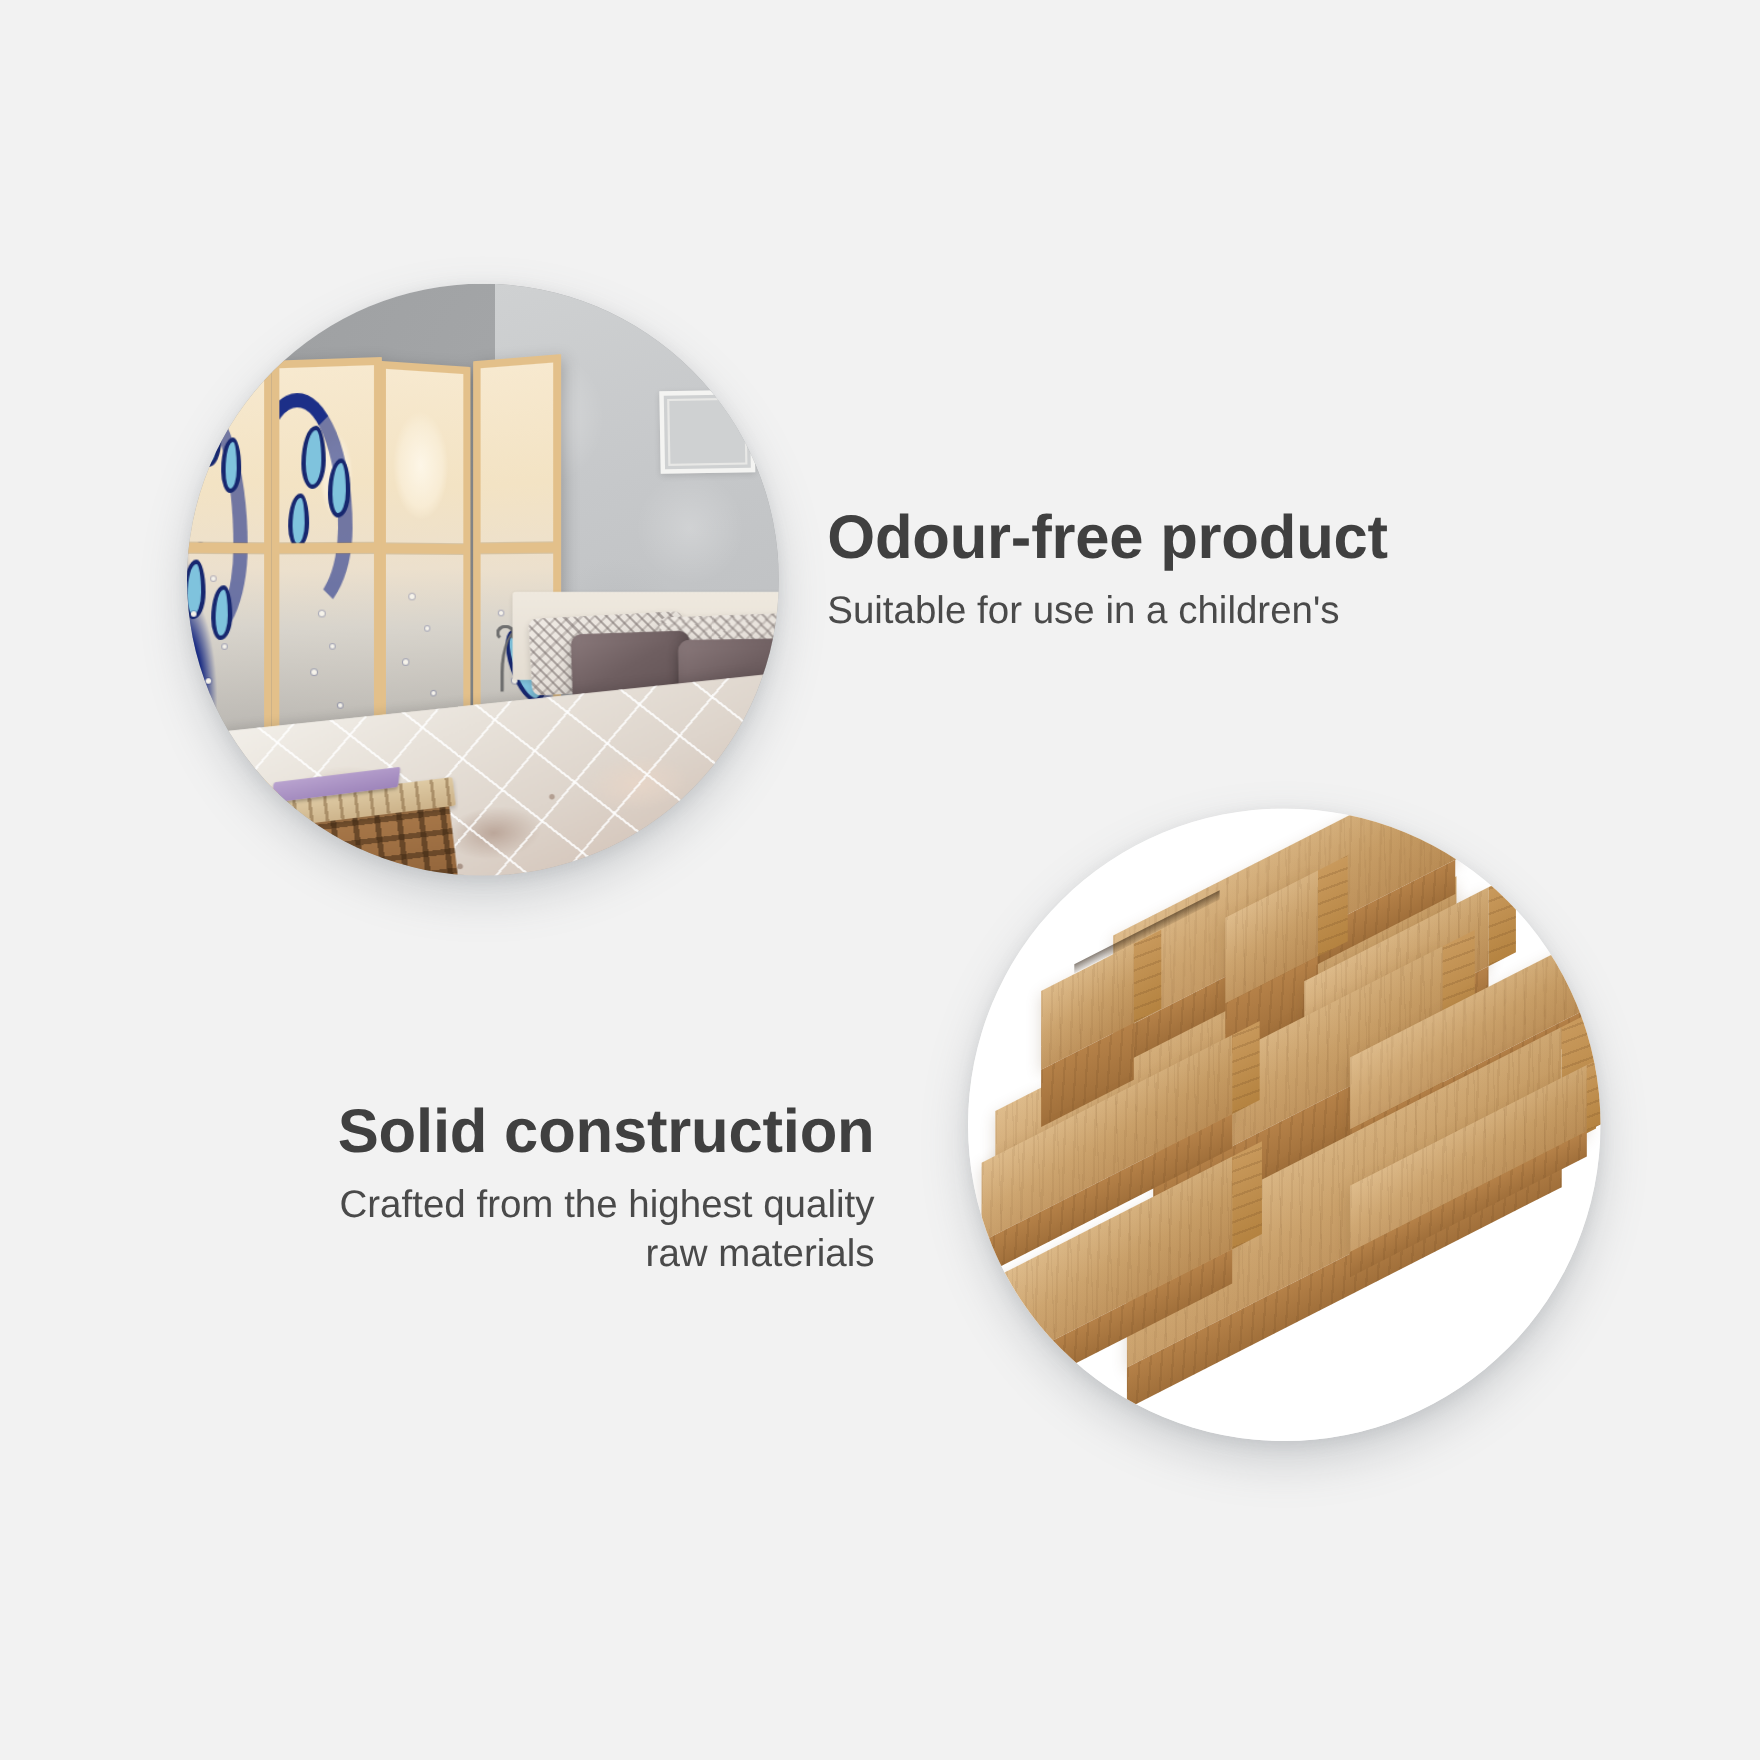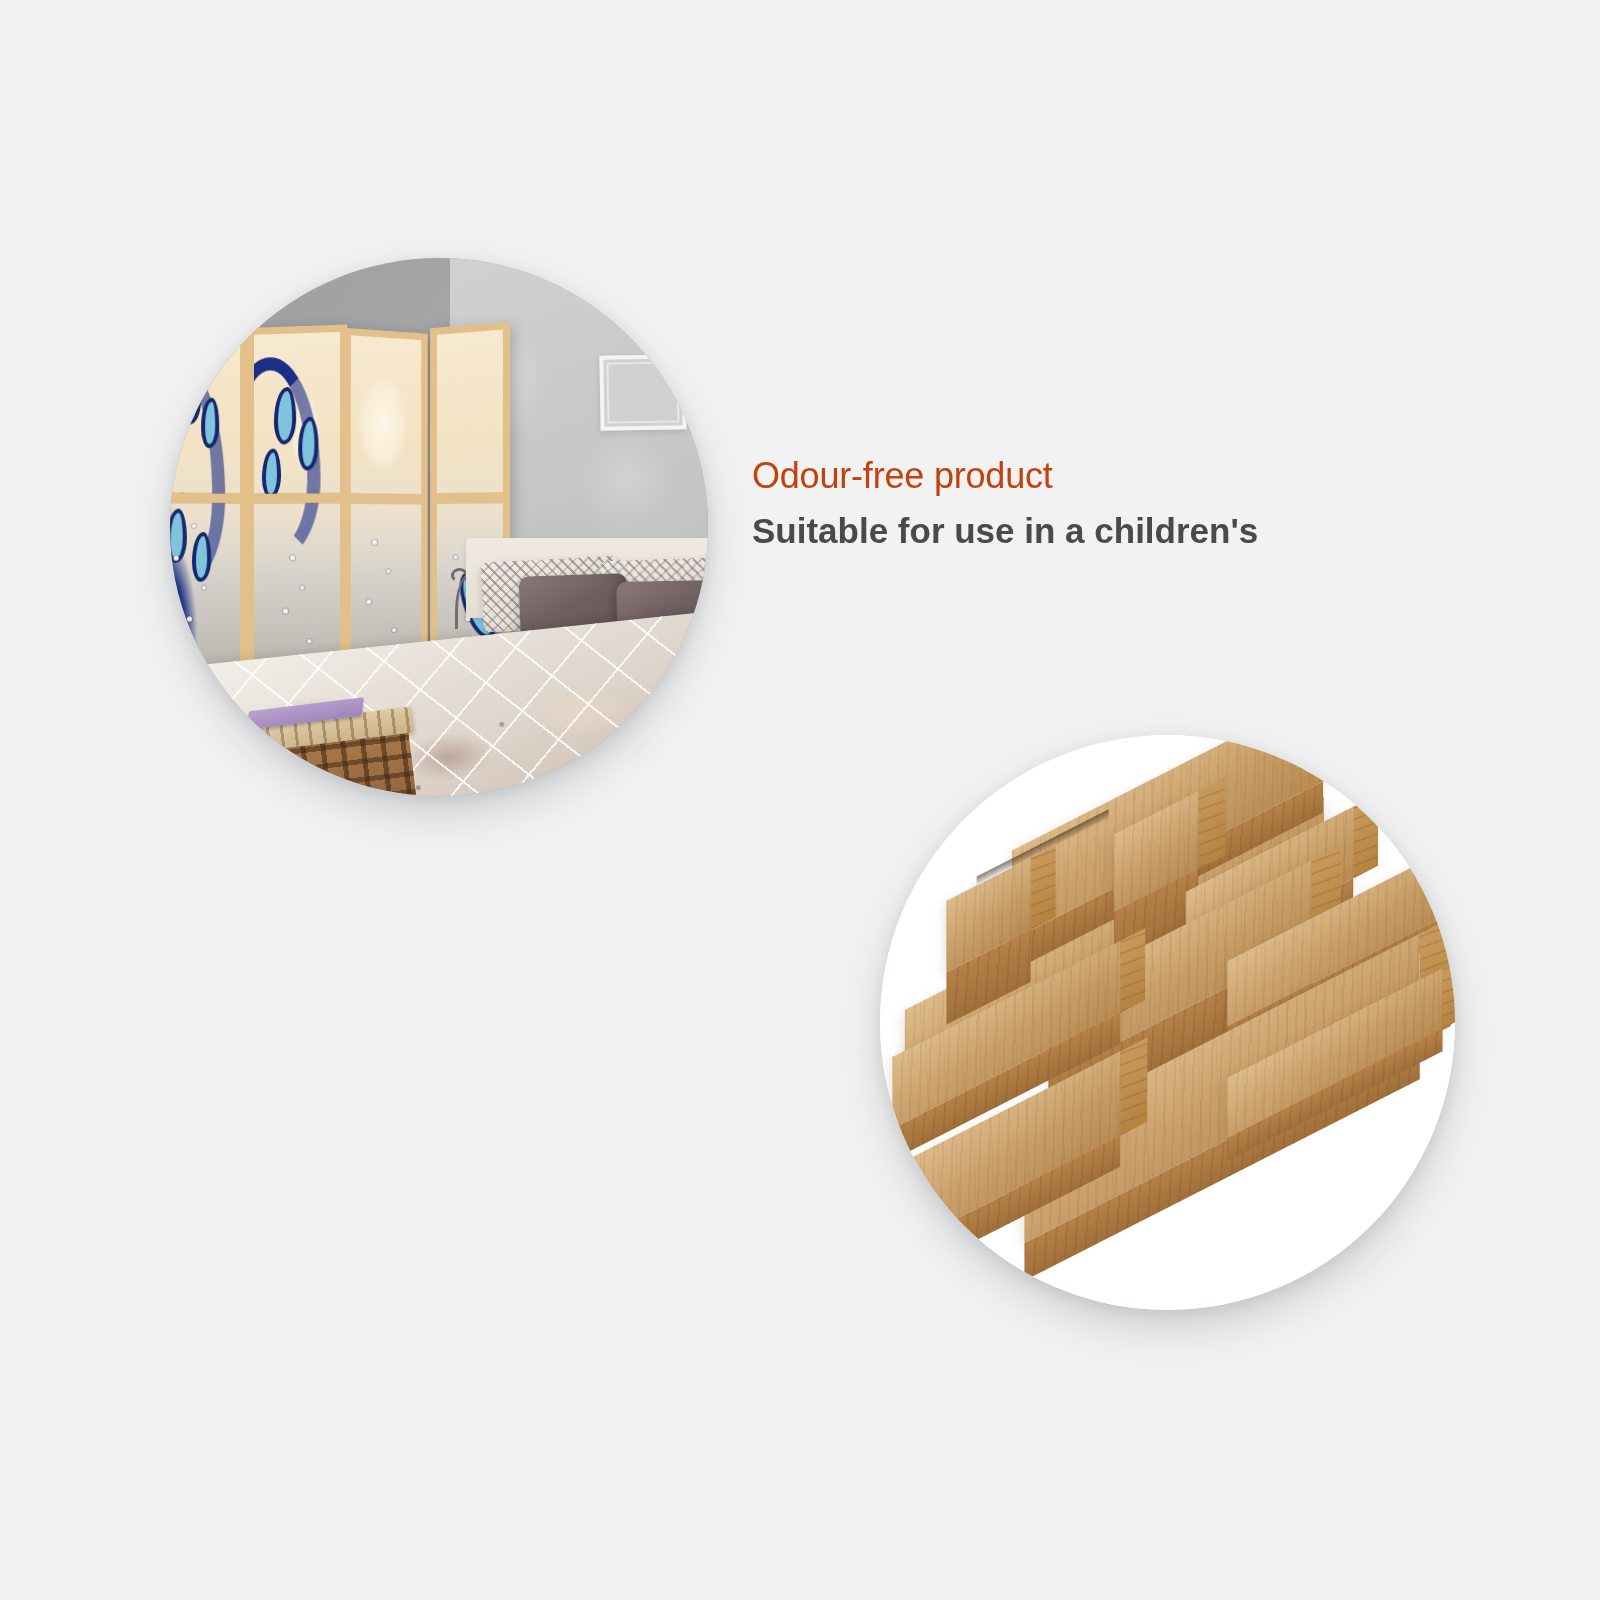--- a/index.html
+++ b/index.html
@@ -250,25 +250,25 @@
     background-image:
       repeating-linear-gradient(8deg, rgba(120,80,38,.22) 0 2px, rgba(255,255,255,0) 2px 11px),
       linear-gradient(170deg,#c99a5d 0%, #b4823f 100%);
   }
   .shade { position:absolute; inset:0; background:linear-gradient(150deg, rgba(255,255,255,.14), rgba(90,60,28,.10)); }
   .gap-shadow { position:absolute; background:linear-gradient(180deg, rgba(40,24,8,.55), rgba(40,24,8,.10)); }
 
   
   .feature-text { position:absolute; }
   .feature-title {
-    font-size:36px; font-weight:normal; color:#c2410c;
+    font-size:56px; font-weight:bold; color:#404040;
     letter-spacing:-0.2px; line-height:1.18;
   }
   .feature-desc {
-    font-size:35px; font-weight:bold; color:#4a4a4a;
+    font-size:35px; font-weight:normal; color:#4a4a4a;
     line-height:1.27; margin-top:12px;
   }
   #text-odour { left:752px; top:455px; width:620px; text-align:left; }
   #text-solid { left:200px; top:995px; width:595px; text-align:right; }
 </style>
 </head>
 <body>
 
 <div class="stage">
 
@@ -457,14 +457,21 @@
     </div>
   </div>
 
   <div class="feature-text" id="text-odour">
     <div class="feature-title">Odour-free product</div>
     <div class="feature-desc">
       <span>Suitable for use in a children's</span><br>
     </div>
   </div>
 
+  <div class="feature-text" id="text-solid">
+    <div class="feature-title">Solid construction</div>
+    <div class="feature-desc">
+      <span>Crafted from the highest quality</span><br>
+      <span>raw materials</span>
+    </div>
+  </div>
 
 </div>
 
 </body></html>

